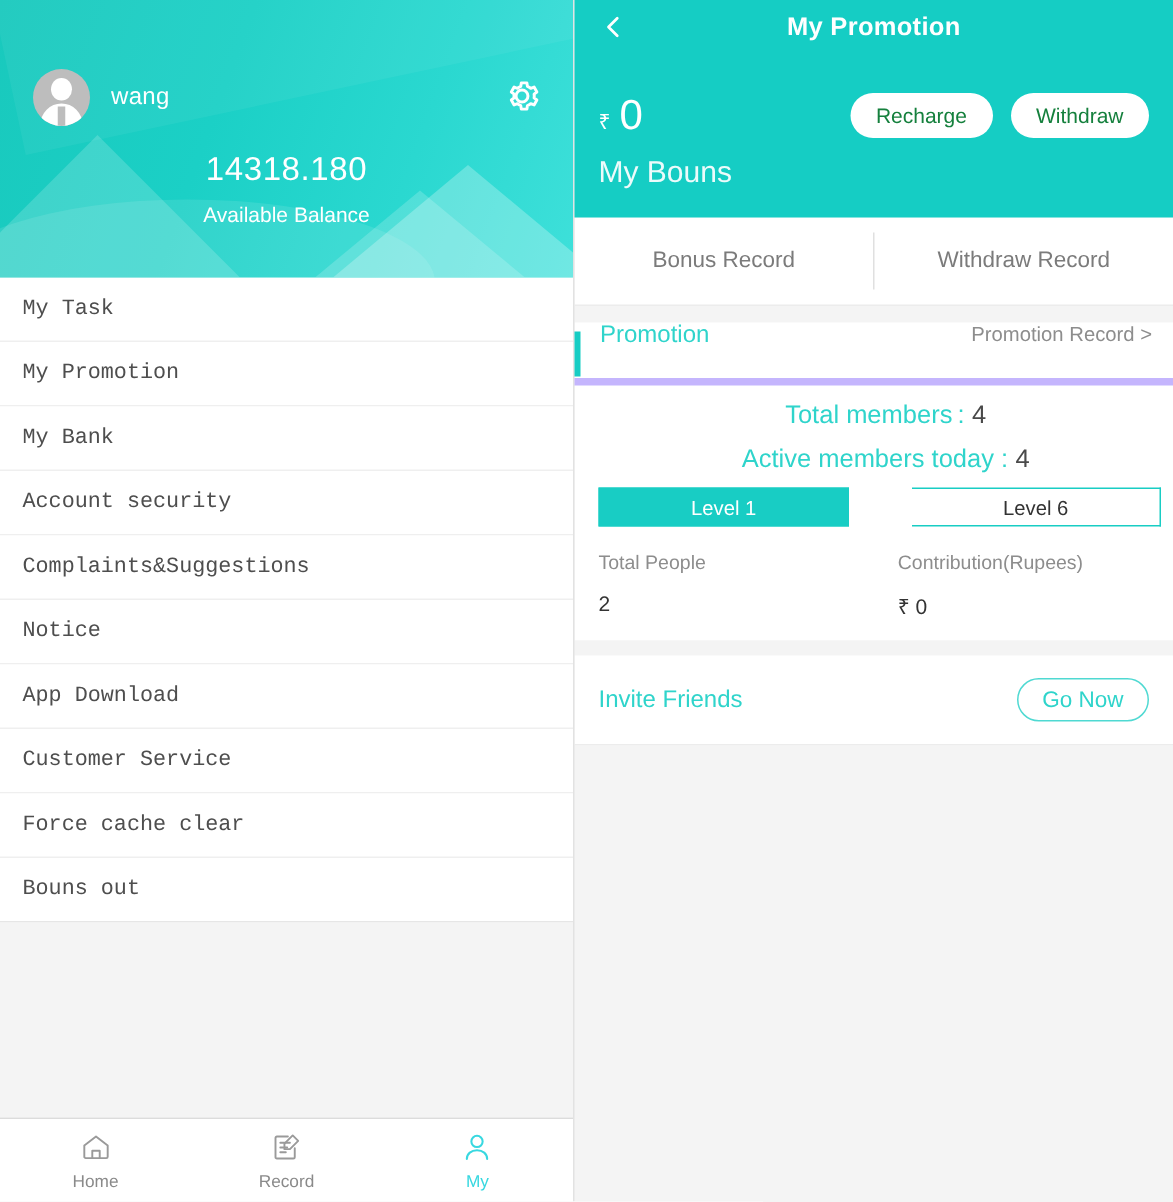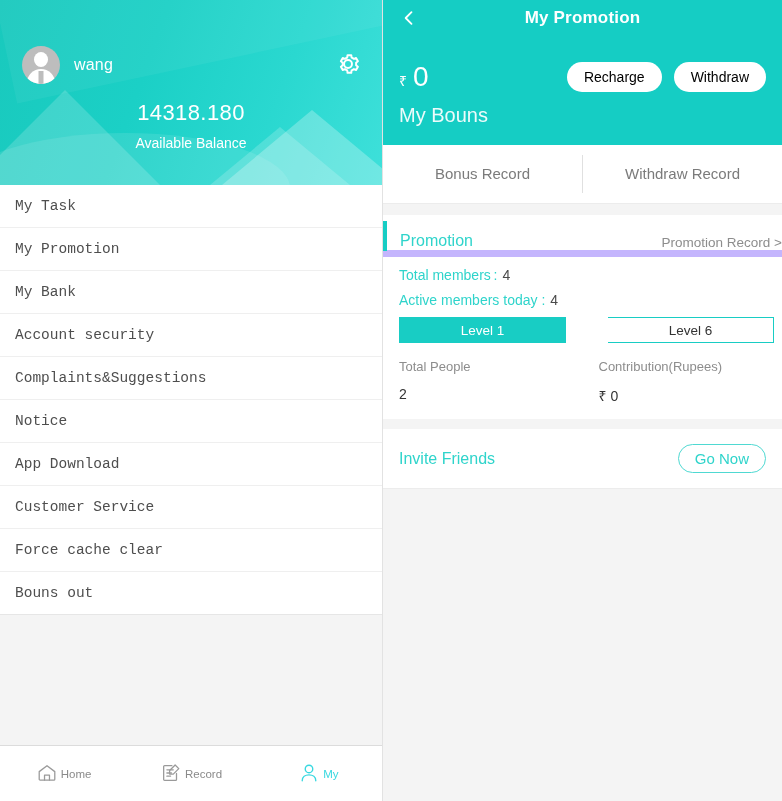--- a/index.html
+++ b/index.html
@@ -120,21 +120,21 @@
   .menu-item:last-child { border-bottom: 1px solid #e6e6e6; }
   .left-filler { flex: 1 1 auto; background: #f4f4f4; }
 
   .tabbar {
     flex: 0 0 56px; height: 56px;
     background: #ffffff;
     border-top: 1px solid #dcdcdc;
     display: flex;
   }
   .tabbar-item {
-    flex: 1; display: flex; flex-direction: row;
+    flex: 1; display: flex; flex-direction: column;
     align-items: center; justify-content: center;
     gap: 3px; cursor: pointer;
     color: #8a8a8a; font-size: 11.5px;
   }
   .tabbar-item.active { color: #38d8e0; }
 
   
   .right-panel {
     width: 399px; height: 801px;
     background: #f4f4f4;
@@ -159,21 +159,21 @@
     margin-top: 26px;
   }
   .bonus-amount {
     display: flex; align-items: baseline; gap: 6px;
     color: #ffffff;
   }
   .rupee-sym { font-size: 14px; }
   .bonus-val { font-size: 28px; line-height: 1; }
   .bonus-btns { display: flex; gap: 12px; }
   .pill-white {
-    background: #ffffff; color: #000000;
+    background: #ffffff; color: #15803d;
     border: none; border-radius: 18px;
     font-size: 14px; padding: 7px 17px;
     font-family: "Liberation Sans", sans-serif;
     cursor: pointer;
   }
   .bonus-label {
     margin-top: 12px; font-size: 20px;
     color: rgba(255,255,255,0.92);
   }
 
@@ -186,36 +186,37 @@
     flex: 1; text-align: center;
     font-size: 15px; color: #7b7b7b;
     cursor: pointer; line-height: 58px;
   }
   .record-tab-sep { width: 1px; height: 38px; background: #e0e0e0; }
 
   .gap-strip { flex: 0 0 11px; background: #f4f4f4; }
 
   .card { background: #ffffff; }
   .promo-title-row {
-    display: flex; align-items: flex-end; justify-content: space-between;
-    height: 42px; padding-right: 0;
-    border-bottom: 7px solid #c4b5fd;
+    display: flex; align-items: flex-start; justify-content: space-between;
+    height: 42px; padding-right: 14px;
+    border-bottom: 5px solid #c4b5fd;
     position: relative; padding-left: 17px;
   }
   .accent-bar {
     position: absolute; left: 0; top: 6px;
     width: 4px; height: 30px; background: #16cdc4;
   }
   .promo-label { color: #2fd4cb; font-size: 16px; }
   .promo-record-link { color: #8d8d8d; font-size: 13.5px; cursor: pointer; }
 
   .members-block { padding: 10px 0 0 16px; }
   .member-line {
-    color: #2fd4cb; font-size: 14px;
+    color: #2fd4cb; font-size: 17px;
     margin-bottom: 9px;
+    text-align: center;
   }
   .member-line .mv { color: #4a4a4a; margin-left: 5px; }
 
   .level-toggle {
     display: flex; margin: 4px 8px 0 16px;
     height: 26px;
     gap: 42px;
   }
   .level-btn {
     flex: 1; display: flex; align-items: center; justify-content: center;

